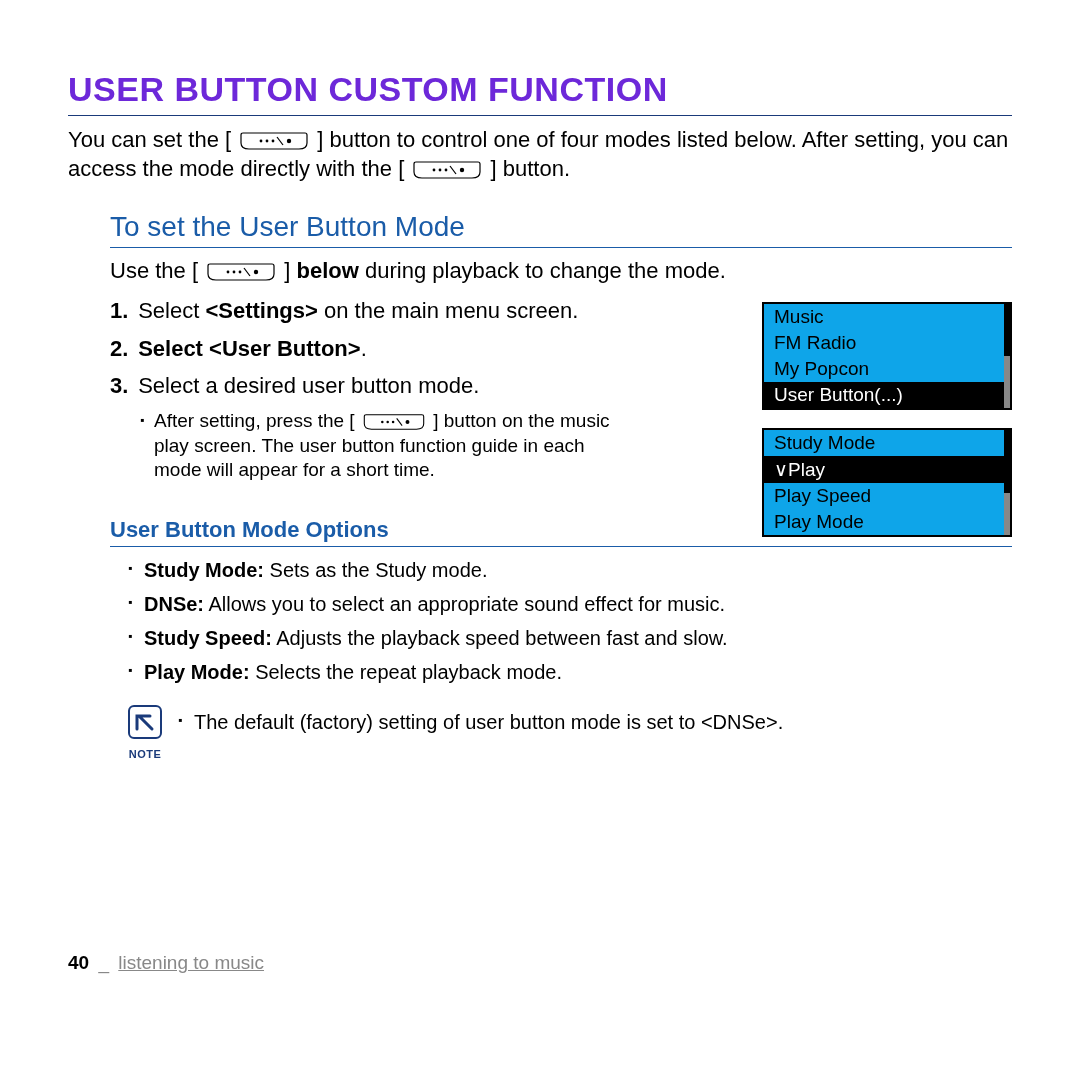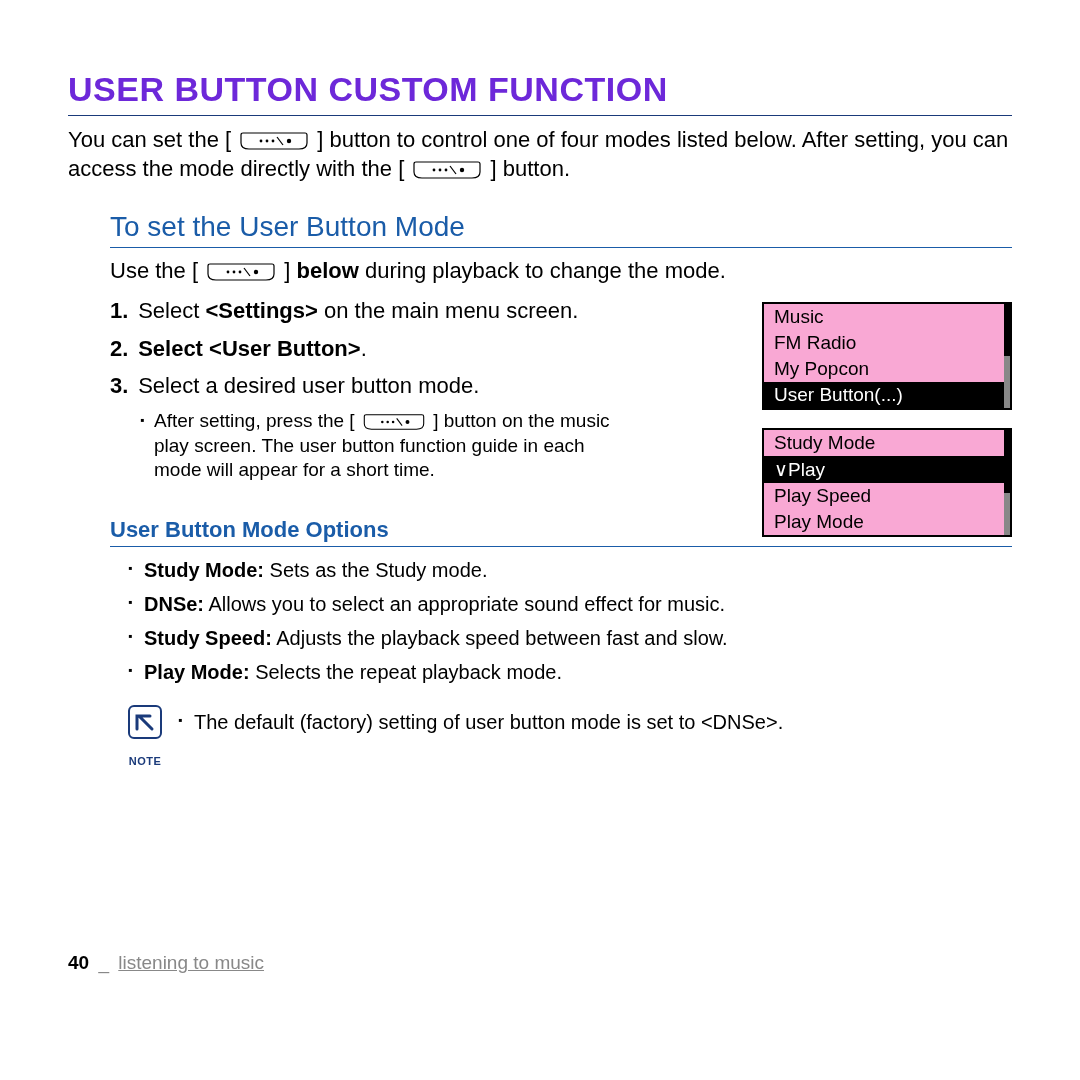--- a/index.html
+++ b/index.html
@@ -83,21 +83,21 @@
     top: 4px;
   }
   .screens {
     position: absolute;
     right: 68px;
     top: 302px;
     width: 250px;
   }
   .screen-box {
     border: 2px solid #000;
-    background: #f9a8d4;
+    background: #0ea5e9;
     margin-bottom: 18px;
     position: relative;
     font-size: 19px;
   }
   .screen-item {
     padding: 2px 10px;
     color: #000;
   }
   .screen-item.highlight {
     background: #000;
@@ -162,21 +162,21 @@
     border-radius: 6px;
     position: relative;
     box-sizing: border-box;
   }
   .note-icon svg { display:block; }
   .note-label {
     font-size: 11px;
     font-weight: bold;
     color: #1a3a7a;
     letter-spacing: 0.5px;
-    margin-top: 16px;
+    margin-top: 9px;
   }
   .note-text {
     font-size: 20px;
     position: relative;
     padding-left: 16px;
     line-height: 1.3;
     margin-top: 4px;
   }
   .note-text::before {
     content: "▪";

